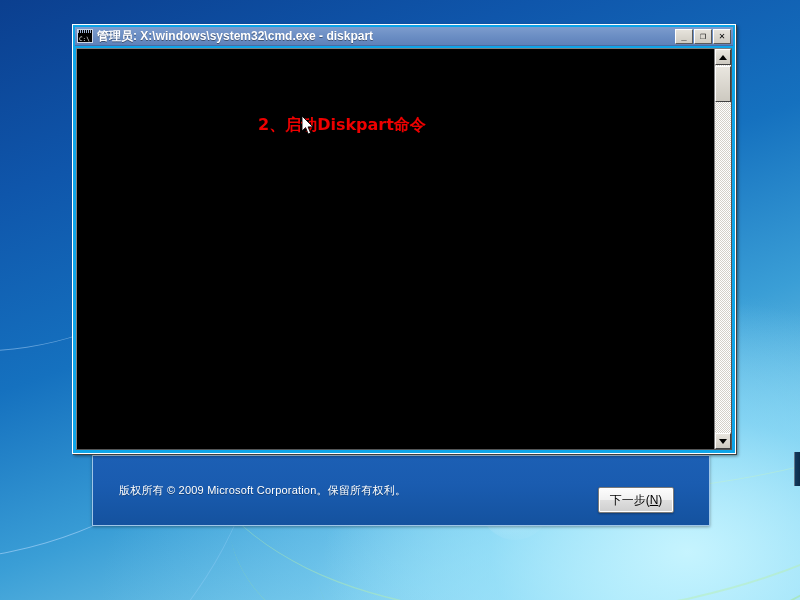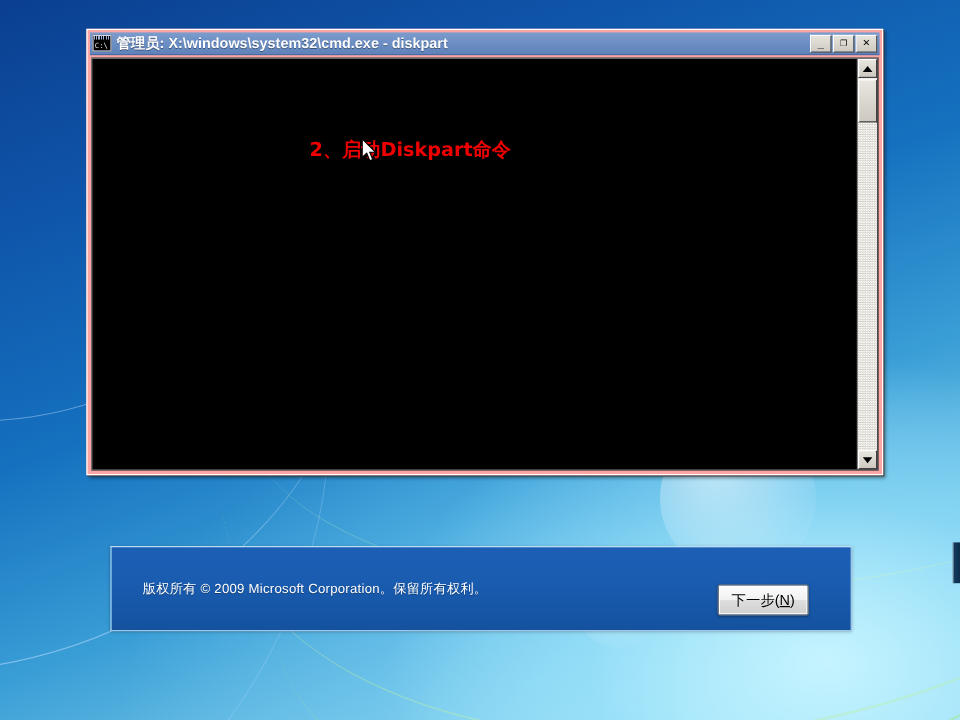--- a/index.html
+++ b/index.html
@@ -105,22 +105,22 @@
     font-size:12px;
     display:flex; align-items:center; justify-content:center;
     box-shadow:inset 0 0 0 1px #ffffff, 0 1px 2px rgba(0,0,0,.3);
     cursor:default;
     white-space:nowrap;
   }
   #next-button u { text-decoration:underline; }
 
   
   #cmd-window {
-    position:absolute; left:72px; top:24px; width:664px; height:372px;
-    background:#fca5a5;
+    position:absolute; left:72px; top:24px; width:664px; height:430px;
+    background:#0ea5e9;
     border:1px solid #ffffff;
     box-shadow:1px 1px 0 #404040, 2px 2px 3px rgba(0,0,0,0.45);
     padding:2px;
   }
   #cmd-titlebar {
     height:19px;
     background:linear-gradient(180deg,#7d9ccd 0%,#6b8ec4 50%,#5f82ba 100%);
     display:flex; align-items:center;
     padding:0 2px 0 2px;
     border-bottom:1px solid #4a6ca4;

